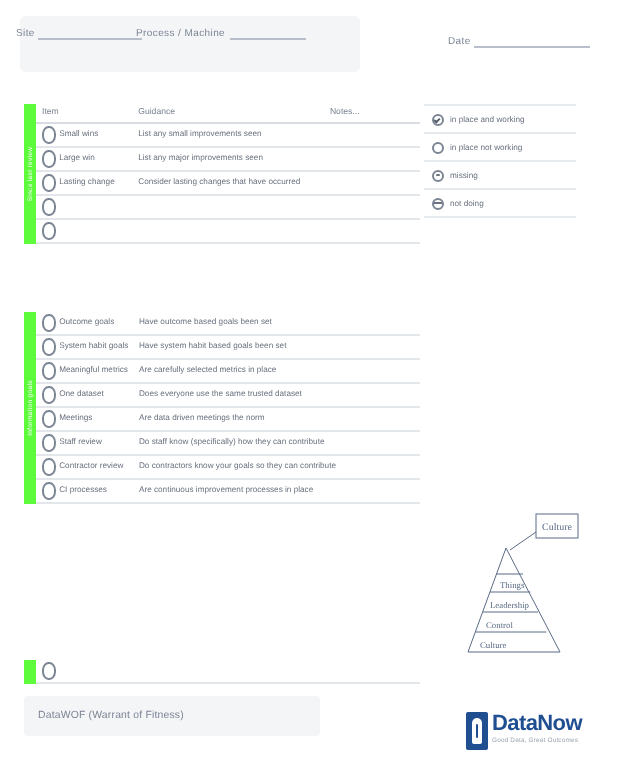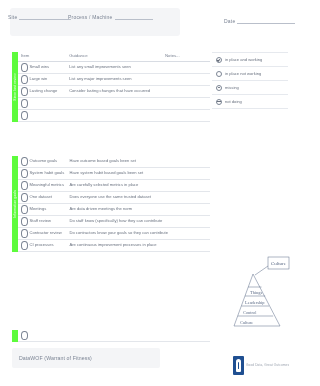--- a/index.html
+++ b/index.html
@@ -480,15 +480,16 @@
   </svg>
 </div>
 
 <div class="footer-card">
   <span class="footer-text">DataWOF (Warrant of Fitness)</span>
 </div>
 
 <div class="logo">
   <span class="logo-mark"></span>
   <span class="logo-words">
+    <span class="logo-name">DataNow</span>
     <span class="logo-tag">Good Data, Great Outcomes</span>
   </span>
 </div>
 
 </body></html>

